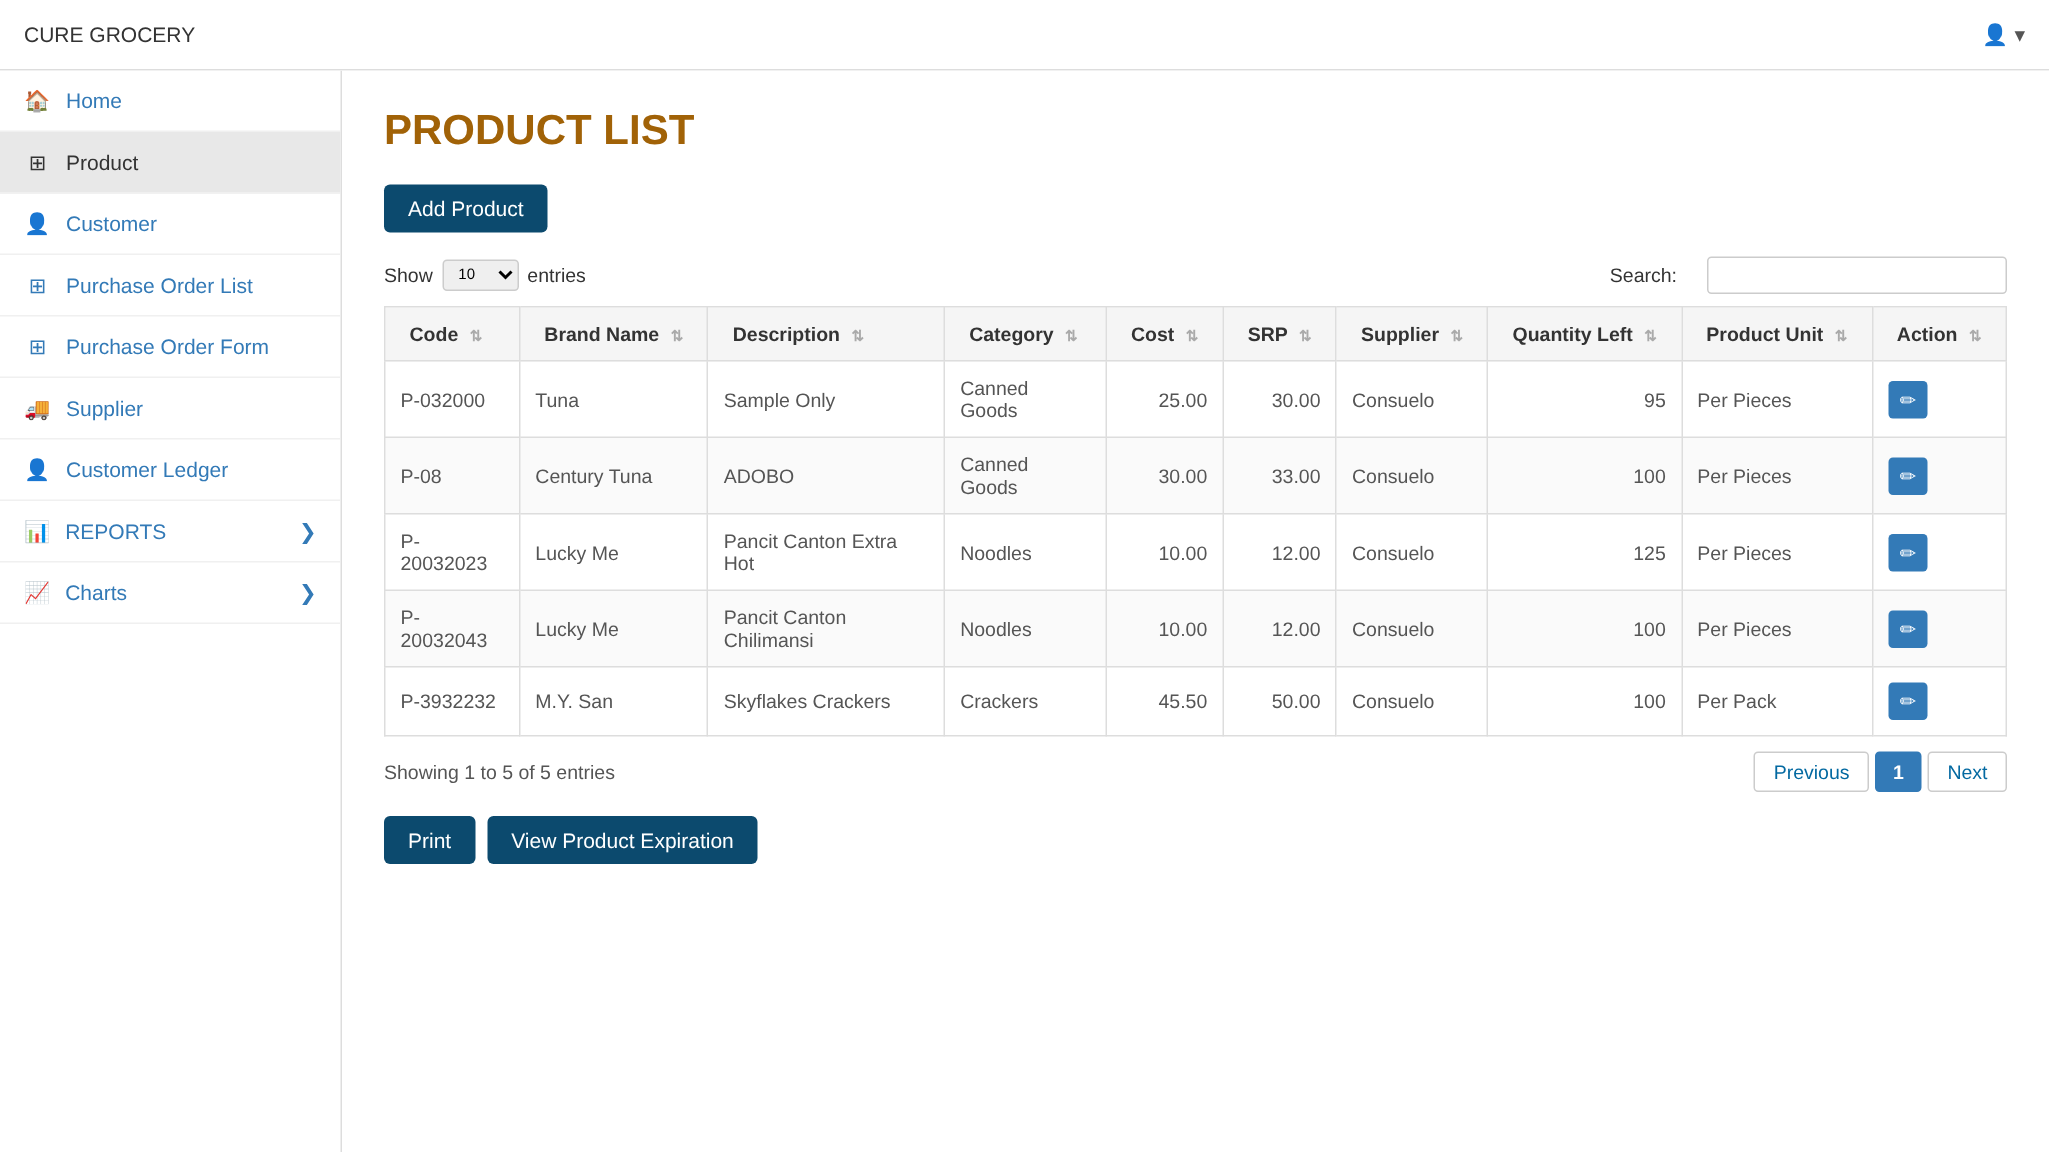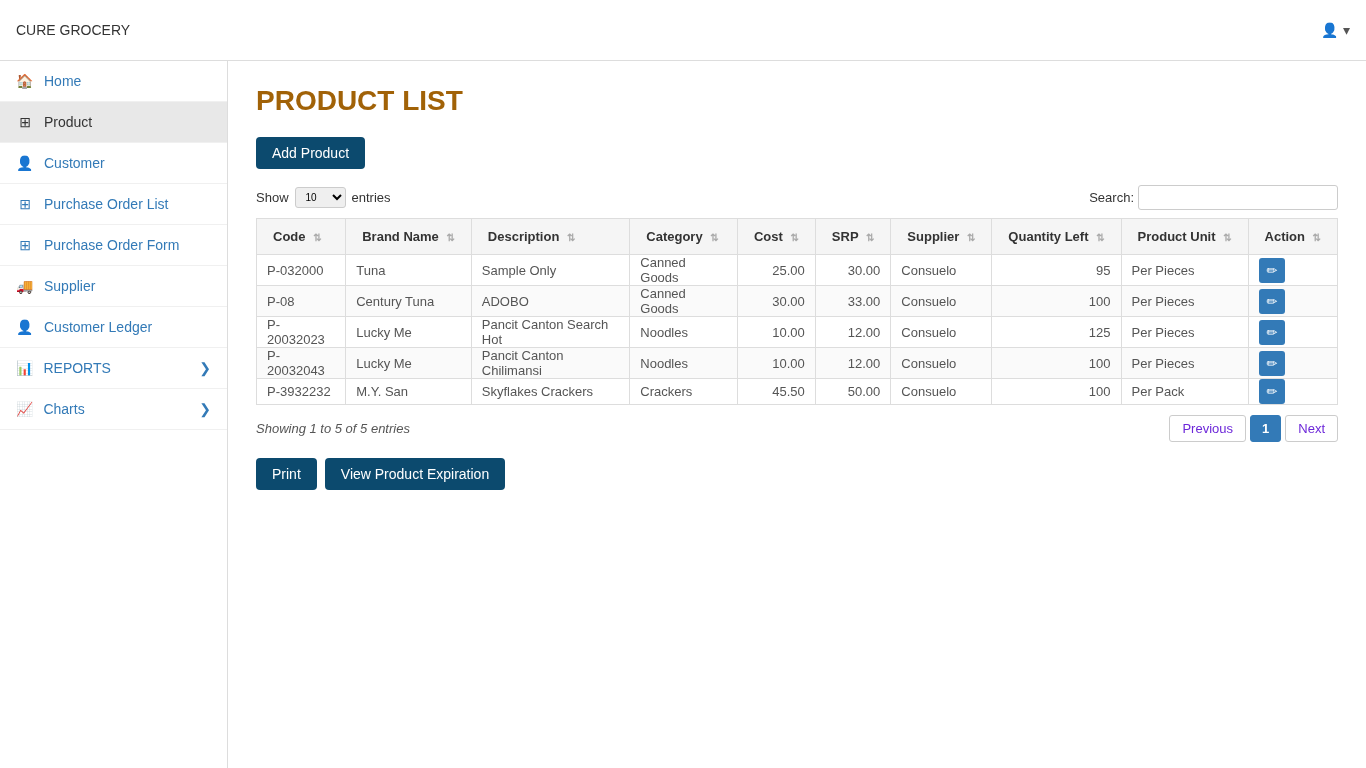--- a/index.html
+++ b/index.html
@@ -2,21 +2,21 @@
 <html><head>
   <meta charset="utf-8">
   <style>
     * { box-sizing: border-box; margin: 0; padding: 0; }
     body { font-family: Arial, sans-serif; font-size: 14px; background: #f8f9fa; color: #333; display: flex; flex-direction: column; height: 768px; }
 
     
     #topbar {
       background: #fff;
       border-bottom: 1px solid #ddd;
-      height: 61px;
+      height: 47px;
       display: flex;
       align-items: center;
       justify-content: space-between;
       padding: 0 16px;
       flex-shrink: 0;
     }
     #user-icon-area {
       display: flex;
       align-items: center;
       gap: 4px;
@@ -104,21 +104,21 @@
     }
     #show-entries select {
       padding: 3px 6px;
       border: 1px solid #ccc;
       border-radius: 3px;
       font-size: 10px;
     }
     #search-area {
       display: flex;
       align-items: center;
-      gap: 4px;
+      gap: 20px;
       font-size: 13px;
     }
     #search-input {
       border: 1px solid #ccc;
       border-radius: 3px;
       padding: 4px 8px;
       font-size: 13px;
       width: 200px;
     }
 
@@ -135,21 +135,21 @@
       padding: 10px 16px;
       text-align: left;
       border: 1px solid #ddd;
       font-weight: 600;
       white-space: nowrap;
       cursor: pointer;
       color: #333;
     }
     th .sort-icons { color: #aaa; font-size: 10px; margin-left: 4px; }
     td {
-      padding: 0 10px;
+      padding: 10px 10px;
       border: 1px solid #ddd;
       color: #555;
     }
     tr:nth-child(even) { background: #fafafa; }
 
     td.numeric { text-align: right; }
 
     
     .btn-edit {
       background-color: #337ab7;
@@ -161,34 +161,34 @@
       font-size: 13px;
     }
 
     
     #table-controls-bottom {
       display: flex;
       align-items: center;
       justify-content: space-between;
       margin-top: 10px;
     }
-    #showing-text { font-size: 13px; color: #555; font-style: italic; }
+    #showing-text { font-size: 13px; color: #555; }
     #pagination {
       display: flex;
       align-items: center;
       gap: 4px;
     }
     .page-btn {
       background: #fff;
       border: 1px solid #ccc;
       padding: 5px 12px;
       border-radius: 3px;
       cursor: pointer;
       font-size: 13px;
-      color: #6d28d9;
+      color: #0369a1;
     }
     .page-num {
       background: #337ab7;
       color: #fff;
       border: 1px solid #337ab7;
       padding: 5px 11px;
       border-radius: 3px;
       font-size: 13px;
       font-weight: bold;
       cursor: pointer;
@@ -319,21 +319,21 @@
             <td class="numeric">30.00</td>
             <td class="numeric">33.00</td>
             <td>Consuelo</td>
             <td class="numeric">100</td>
             <td>Per Pieces</td>
             <td><button class="btn-edit">✏</button></td>
           </tr>
           <tr>
             <td>P-20032023</td>
             <td>Lucky Me</td>
-            <td>Pancit Canton Search Hot</td>
+            <td>Pancit Canton Extra Hot</td>
             <td>Noodles</td>
             <td class="numeric">10.00</td>
             <td class="numeric">12.00</td>
             <td>Consuelo</td>
             <td class="numeric">125</td>
             <td>Per Pieces</td>
             <td><button class="btn-edit">✏</button></td>
           </tr>
           <tr>
             <td>P-20032043</td>

